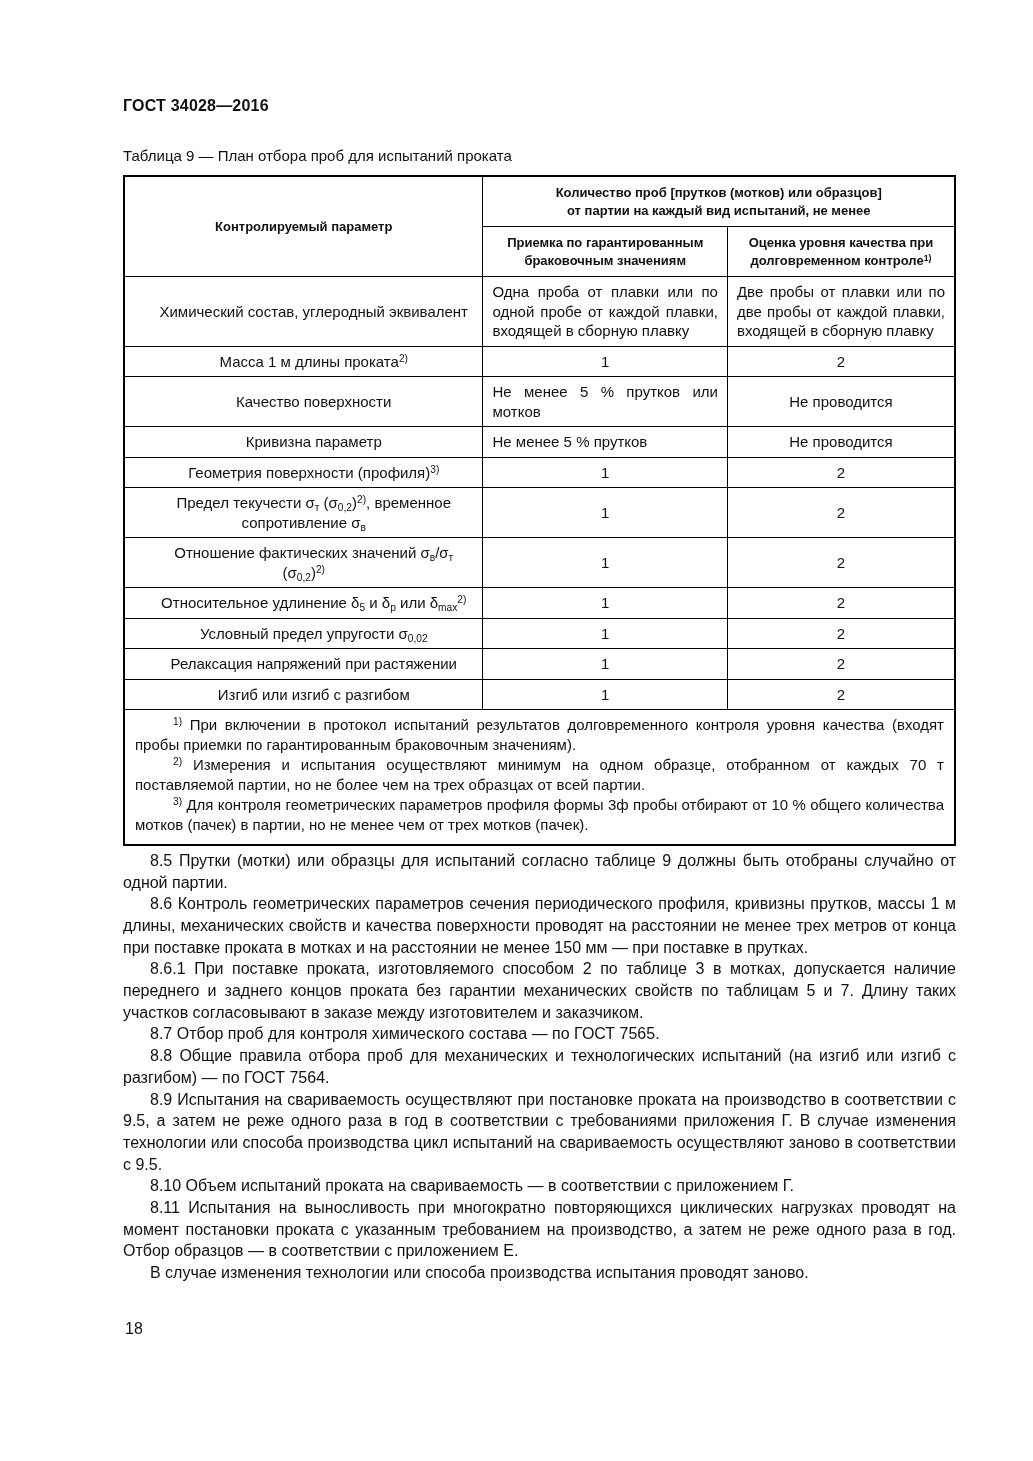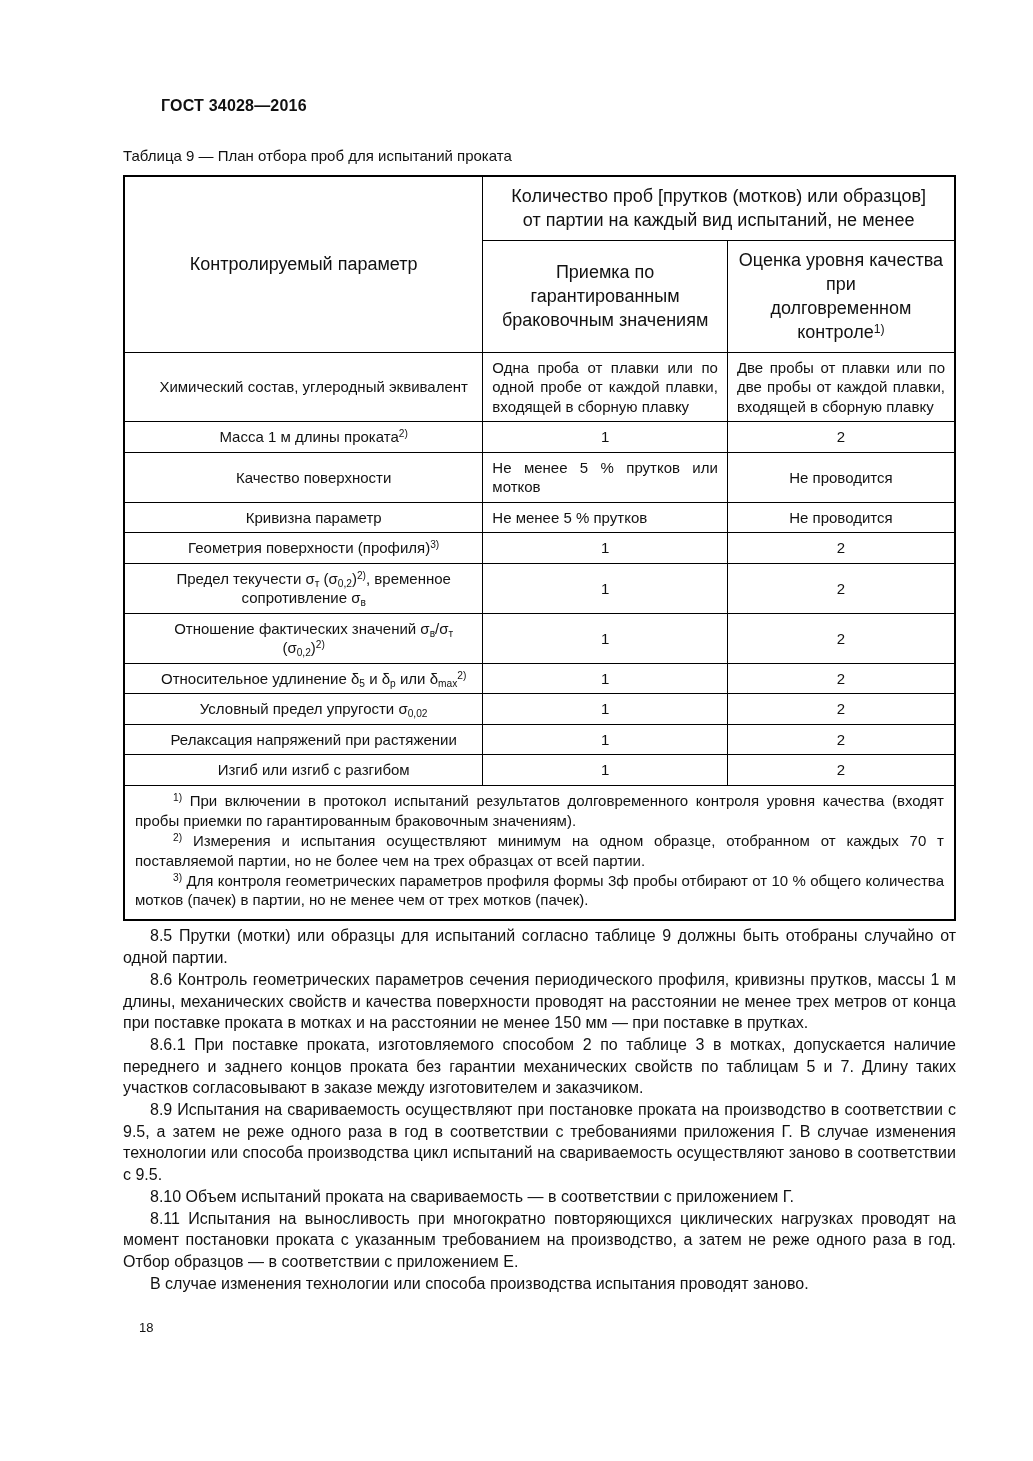--- a/index.html
+++ b/index.html
@@ -5,39 +5,39 @@
   * { margin:0; padding:0; box-sizing:border-box; }
   html,body { background:#ffffff; }
   body {
     width:1033px; height:1461px; position:relative;
     font-family:"Liberation Sans", sans-serif;
     color:#111111;
     -webkit-font-smoothing:antialiased;
   }
   .page { position:absolute; left:123px; top:97px; width:833px; }
 
-  .doc-header { font-size:16px; font-weight:bold; letter-spacing:0.2px;margin-left:38px; }
+  .doc-header { font-size:16px; font-weight:bold; letter-spacing:0.2px; }
 
   .table-caption { margin-top:32px; font-size:15px; }
 
   table.gost-table {
     margin-top:11px;
     width:833px;
     border-collapse:collapse;
     border:2px solid #000;
     font-size:15px;
     line-height:1.3;
   }
   table.gost-table th, table.gost-table td {
     border:1px solid #000;
     vertical-align:middle;
   }
   th.h {
-    font-weight:normal;
-    font-size:18px;
+    font-weight:bold;
+    font-size:13px;
     text-align:center;
     padding:7px 8px;
     line-height:1.35;
   }
   td.param {
     text-align:center;
     padding:5px 8px;
     text-indent:20px;
   }
   td.val {
@@ -61,22 +61,22 @@
 
   .body-text { margin-top:4px; }
   .body-text p {
     font-size:16px;
     line-height:21.7px;
     text-align:justify;
     text-indent:27px;
   }
 
   .page-number {
-    position:absolute; left:139px; top:1320px;
-    font-size:13px;
+    position:absolute; left:125px; top:1320px;
+    font-size:16px;
   }
 </style>
 </head>
 <body>
 
 <div class="page">
 
   <div class="doc-header">ГОСТ 34028—2016</div>
 
   <div class="table-caption">Таблица 9 — План отбора проб для испытаний проката</div>
@@ -160,20 +160,22 @@
           <div class="footnote"><sup>3)</sup> Для контроля геометрических параметров профиля формы 3ф пробы отбирают от 10 % общего количества мотков (пачек) в партии, но не менее чем от трех мотков (пачек).</div>
         </td>
       </tr>
     </tbody>
   </table>
 
   <div class="body-text">
     <p>8.5 Прутки (мотки) или образцы для испытаний согласно таблице 9 должны быть отобраны случайно от одной партии.</p>
     <p>8.6 Контроль геометрических параметров сечения периодического профиля, кривизны прутков, массы 1 м длины, механических свойств и качества поверхности проводят на расстоянии не менее трех метров от конца при поставке проката в мотках и на расстоянии не менее 150 мм — при поставке в прутках.</p>
     <p>8.6.1 При поставке проката, изготовляемого способом 2 по таблице 3 в мотках, допускается наличие переднего и заднего концов проката без гарантии механических свойств по таблицам 5 и 7. Длину таких участков согласовывают в заказе между изготовителем и заказчиком.</p>
+    <p>8.7 Отбор проб для контроля химического состава — по ГОСТ 7565.</p>
+    <p>8.8 Общие правила отбора проб для механических и технологических испытаний (на изгиб или изгиб с разгибом) — по ГОСТ 7564.</p>
     <p>8.9 Испытания на свариваемость осуществляют при постановке проката на производство в соответствии с 9.5, а затем не реже одного раза в год в соответствии с требованиями приложения Г. В случае изменения технологии или способа производства цикл испытаний на свариваемость осуществляют заново в соответствии с 9.5.</p>
     <p>8.10 Объем испытаний проката на свариваемость — в соответствии с приложением Г.</p>
     <p>8.11 Испытания на выносливость при многократно повторяющихся циклических нагрузках проводят на момент постановки проката с указанным требованием на производство, а затем не реже одного раза в год. Отбор образцов — в соответствии с приложением Е.</p>
     <p>В случае изменения технологии или способа производства испытания проводят заново.</p>
   </div>
 
 </div>
 
 <div class="page-number">18</div>
 

